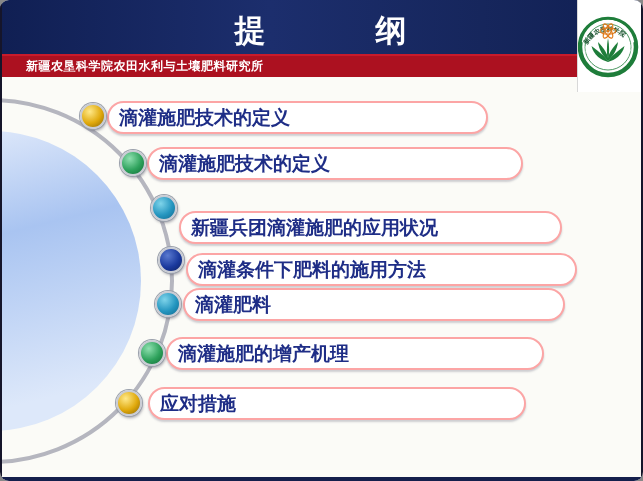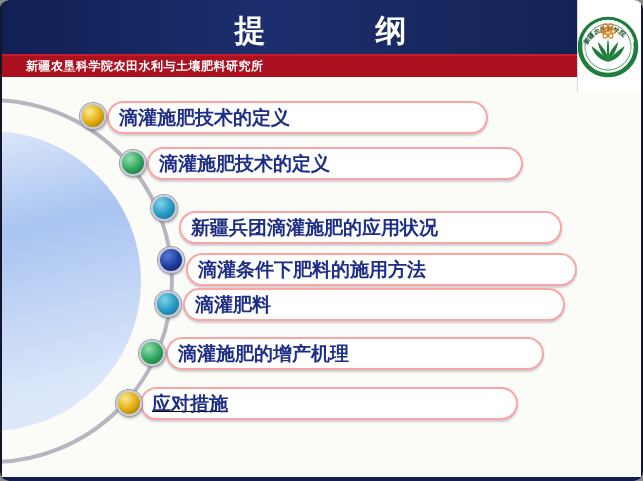--- a/index.html
+++ b/index.html
@@ -76,21 +76,21 @@
   .it2 .pill{left:147px;top:147px;width:376px;}
   .it2 .bullet{left:120px;top:150px;}
   .it3 .pill{left:179px;top:178px;width:383px;margin-top:33px;}
   .it3 .bullet{left:151px;top:195px;}
   .it4 .pill{left:186px;top:244px;width:391px;margin-top:9px;}
   .it4 .bullet{left:158px;top:247px;}
   .it5 .pill{left:183px;top:288px;width:382px;}
   .it5 .bullet{left:155px;top:291px;}
   .it6 .pill{left:166px;top:337px;width:378px;}
   .it6 .bullet{left:139px;top:340px;}
-  .it7 .pill{left:140px;top:387px;width:378px;text-decoration:underline;}
+  .it7 .pill{left:148px;top:387px;width:378px;}
   .it7 .bullet{left:116px;top:390px;}
 </style>
 </head>
 <body>
 
 <div class="slide" style="--navy-d: #101f53; --navy: #1c2e6d; --red: #ac1120; --red-light: #c81b2b; --item-text: #1e2d86; --arc-gray: #b5b6bf; --blue: #a9c4f1; --logo-green: #1e7d3a; --atom-orange: #e07a1a;">
 
   <svg class="arc-svg" width="643" height="481" viewBox="0 0 643 481">
     <defs>
       <linearGradient id="bluedisc" x1="0" y1="0" x2="0.25" y2="1">

